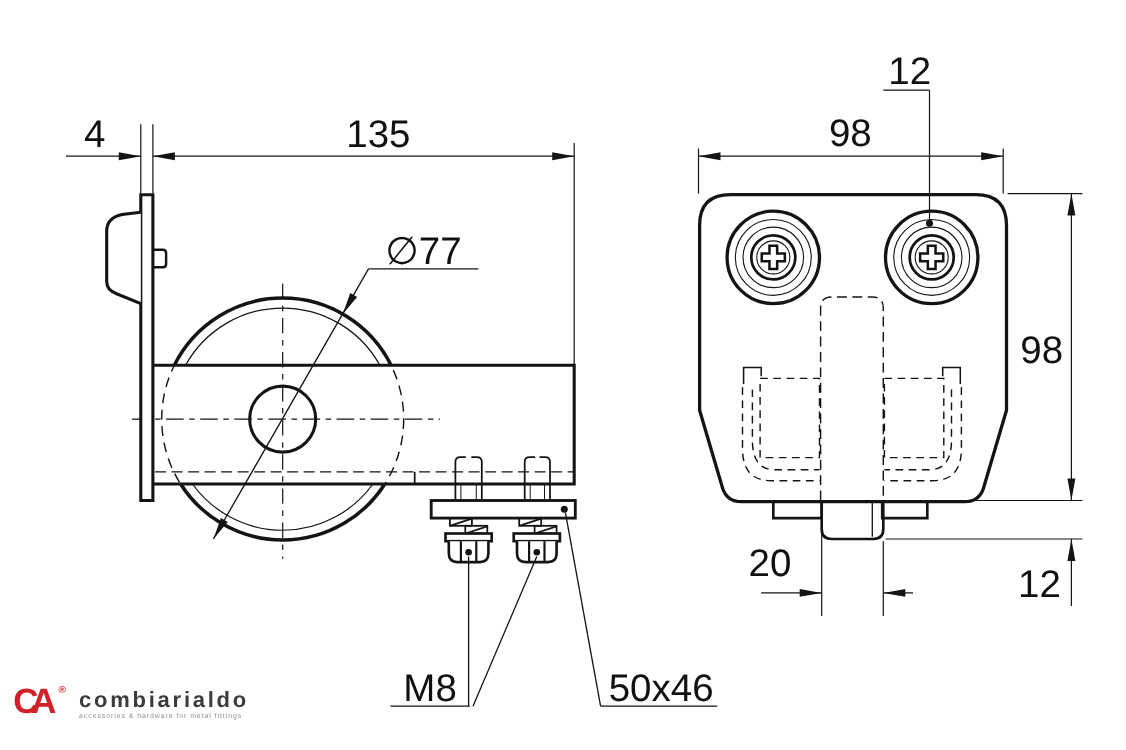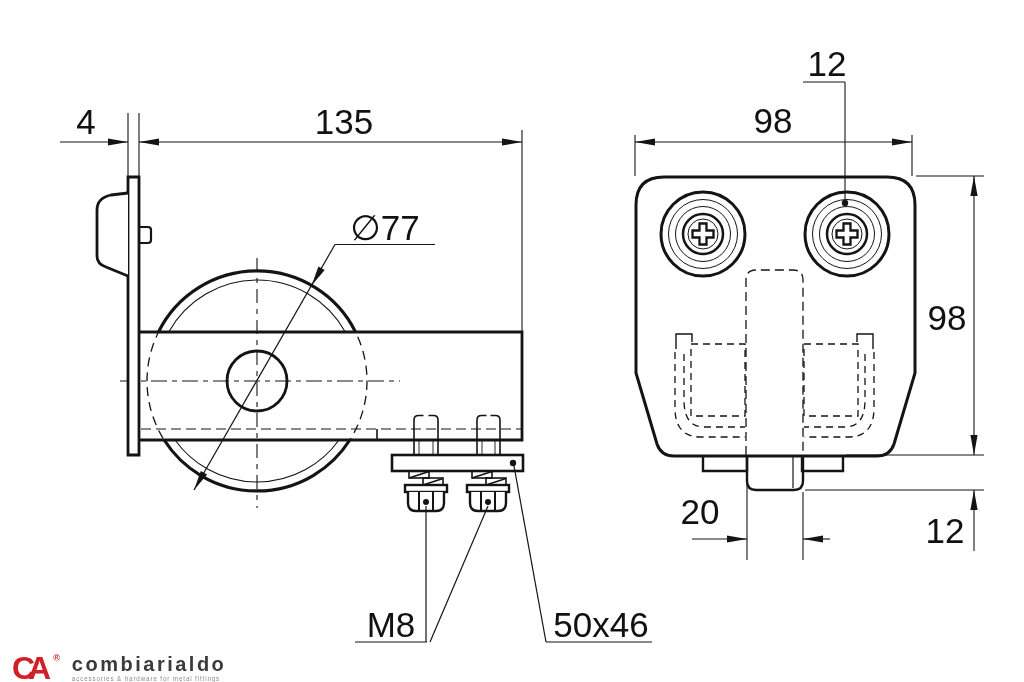--- a/index.html
+++ b/index.html
@@ -1,25 +1,25 @@
 <!DOCTYPE html>
 <html><head>
 <meta charset="utf-8">
 <style>
   html,body{margin:0;padding:0;background:#ffffff;}
   .stage{position:relative;width:1024px;height:682px;background:#fff;overflow:hidden;
          font-family:"Liberation Sans","DejaVu Sans",sans-serif;}
   svg text{font-family:"Liberation Sans","DejaVu Sans",sans-serif;font-size:35px;fill:#111;}
   svg text.lbl{font-size:35px;}
   
-  .logo{position:absolute;left:12px;top:645px;display:flex;align-items:flex-end;}
+  .logo{position:absolute;left:12px;top:614px;display:flex;align-items:flex-start;}
   .logo-ca{color:#cf2127;font-weight:900;font-size:32px;line-height:27px;letter-spacing:-7px;
            font-family:"Liberation Sans",sans-serif;}
   .logo-ca .reg{font-size:9px;letter-spacing:0;vertical-align:18px;margin-left:9px;}
-  .logo-text{margin-left:12px;margin-top:3px;}
+  .logo-text{margin-left:12px;margin-top:16px;}
   .logo-name{color:#3b3b3d;font-weight:bold;font-size:20px;line-height:15px;letter-spacing:2.5px;
              font-family:"Liberation Sans",sans-serif;}
   .logo-tagline{color:#8d8d8d;font-size:6.3px;letter-spacing:0.85px;margin-top:3px;
                 font-family:"Liberation Sans",sans-serif;white-space:nowrap;}
 </style>
 </head>
 <body>
 
 <div class="stage">
 

